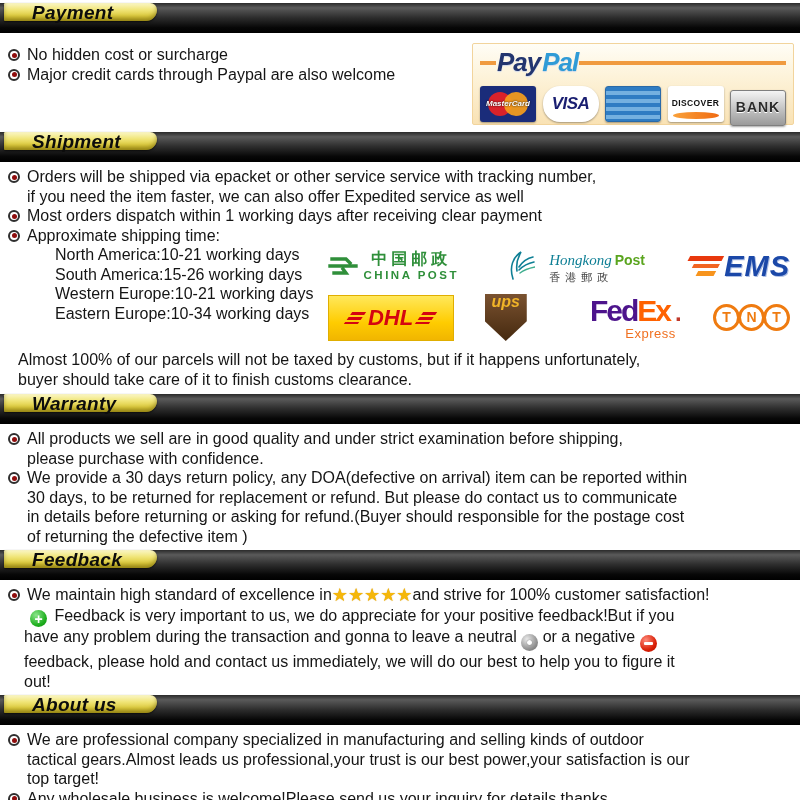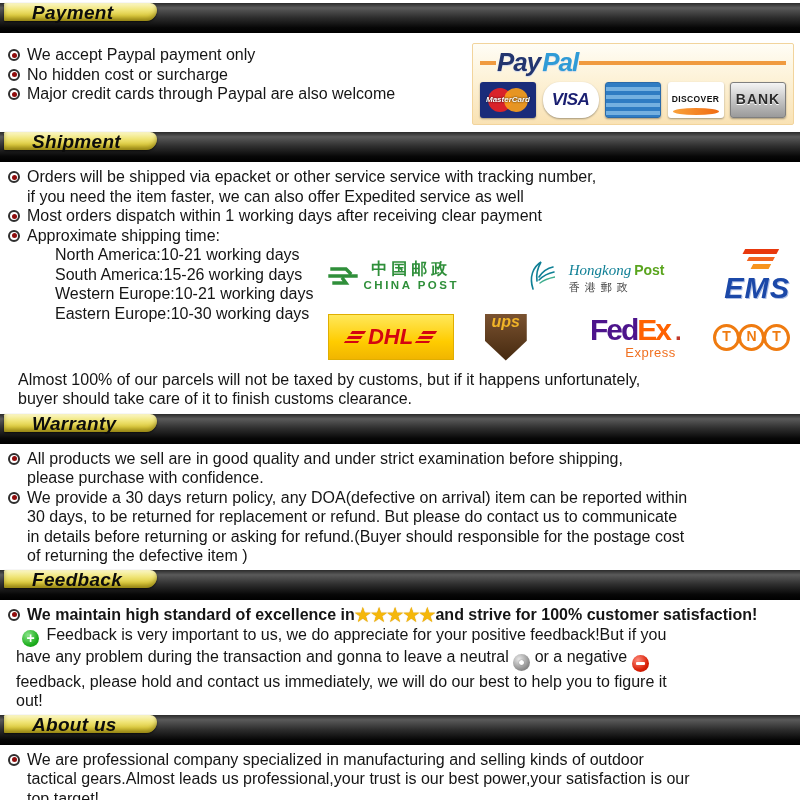--- a/index.html
+++ b/index.html
@@ -29,21 +29,21 @@
   li.bitem{ display:flex; gap:7px; align-items:flex-start; }
   .bullet{
     flex:none; width:12px; height:12px; margin-top:4px;
     border:2px solid #2e2e2e; border-radius:50%; background:#fff; position:relative;
   }
   .bullet::after{
     content:""; position:absolute; left:1.5px; top:1.5px; width:5px; height:5px;
     border-radius:50%; background:#8f0d0d;
   }
   .txt{ white-space:pre-line; }
-  .txt-flow{ white-space:pre-line;font-weight:bold; }
+  .txt-flow{ white-space:pre-line; }
   
   .payment-body{ display:flex; padding:9px 4px 4px 8px; }
   .payment-body ul{ flex:1; padding-top:3px; }
   .pp-box{
     flex:none; width:322px; height:82px; margin:1px 2px 0 0; padding:2px 7px 6px;
     background:linear-gradient(180deg,#fffdf6 0%,#fdf3da 40%,#f9e2b4 100%);
     border:1px solid #f2d49c; border-radius:2px;
   }
   .pp-top{ display:flex; align-items:center; height:33px; }
   .pp-line{ height:4px; background:#f09b40; flex:1; }
@@ -56,42 +56,42 @@
   .card-mc{ background:#1a2c7a; position:relative; overflow:hidden; }
   .card-mc::before{ content:""; position:absolute; left:8px; top:6px; width:24px; height:24px; border-radius:50%; background:#d9222a; }
   .card-mc::after{ content:""; position:absolute; right:8px; top:6px; width:24px; height:24px; border-radius:50%; background:#f79e1b; opacity:.92; }
   .mc-label{ position:relative; z-index:1; color:#fff; font-size:8px; font-style:italic; font-weight:bold; text-shadow:0 0 2px #000; }
   .card-visa{ background:#fff;border-radius:17px; }
   .visa-label{ color:#1a1f71; font-weight:800; font-style:italic; font-size:17px; letter-spacing:-.5px; }
   .card-amex{ background:repeating-linear-gradient(180deg,#2f7cc3 0 4px,#74b0e0 4px 8px); border:1px solid #2a6aa8; }
   .card-disc{ background:#fff; position:relative; overflow:hidden; }
   .disc-label{ color:#111; font-weight:800; font-size:8.5px; letter-spacing:.4px; position:relative; z-index:1; }
   .card-disc::after{ content:""; position:absolute; bottom:3px; left:5px; right:5px; height:7px; border-radius:50%; background:linear-gradient(90deg,#f9a13a,#f06b12); }
-  .card-bank{ background:linear-gradient(180deg,#f4f4f4,#bdbdbd 60%,#9a9a9a); border:1px solid #7f7f7f; }
+  .card-bank{ background:linear-gradient(180deg,#f4f4f4,#bdbdbd 60%,#9a9a9a); border:1px solid #7f7f7f;margin-top:8px; }
   .bank-label{ font-weight:800; font-size:14px; color:#2b2b2b; letter-spacing:1px; text-shadow:0 1px 0 #fff; }
   
   .ship-body{ padding:5px 4px 2px 8px; }
   .ship-mid{ display:flex; align-items:flex-start; }
   .times{ margin-left:47px; flex:none; }
   .time-line{ white-space:pre; }
   .logo-grid{ flex:1; display:flex; flex-direction:column; gap:11px; padding:4px 6px 0 14px; }
   .logo-row{ display:flex; align-items:center; justify-content:space-between; }
   .note{ margin:9px 0 0 10px; white-space:pre-line; }
   
   .cp{ display:flex; align-items:center; gap:6px; }
   .cp-text{ display:flex; flex-direction:column; line-height:1; }
   .cp-cn{ font-size:16px; font-weight:bold; color:#2f8f3a; letter-spacing:4px;text-align:center; }
   .cp-en{ font-size:11.5px; font-weight:bold; color:#2f8f3a; letter-spacing:2.5px; margin-top:3px; }
   .hk{ display:flex; align-items:flex-end; gap:14px; }
   .hk-text{ display:flex; flex-direction:column; line-height:1; }
   .hk-name{ display:flex; align-items:baseline; gap:3px; }
   .hk-n1{ font-family:"Liberation Serif", serif; font-style:italic; font-size:15px; color:#0e7f95; }
   .hk-n2{ font-size:14px; font-weight:bold; color:#5aa51e; }
   .hk-cn{ font-size:11px; color:#444; letter-spacing:5px; margin-top:4px; }
-  .ems{ display:flex; align-items:center; gap:5px;flex-direction:column; }
+  .ems{ display:flex; align-items:center; gap:5px; }
   .ems-flag{ display:flex; flex-direction:column; gap:3px; align-items:flex-end; transform:skewX(-28deg); }
   .ems-flag i{ display:block; height:4.5px; }
   .ems-flag i:nth-child(1){ width:34px; background:#e8380d; }
   .ems-flag i:nth-child(2){ width:26px; background:#f26522; }
   .ems-flag i:nth-child(3){ width:18px; background:#f7941d; }
   .ems-text{ font-size:29px; font-weight:900; font-style:italic; color:#1b48a8; letter-spacing:1px; line-height:1; text-shadow:1px 1px 0 #aebfe4; }
   .dhl{ width:126px; height:46px; background:linear-gradient(180deg,#ffe95e,#ffcc00 60%,#f0b400); display:flex; align-items:center; justify-content:center; gap:6px; box-shadow:inset 0 0 0 1px #e0ae00; }
   .dhl-bars{ width:14px; height:12px; background:repeating-linear-gradient(180deg,#d40511 0 3px,transparent 3px 5px); transform:skewX(-35deg); }
   .dhl-text{ font-size:22px; font-weight:900; font-style:italic; color:#d40511; line-height:1; }
   .ups{ width:42px; height:47px; clip-path:polygon(0 0,100% 0,100% 58%,50% 100%,0 58%); background:linear-gradient(180deg,#7a5230,#45290f); display:flex; justify-content:center; align-items:flex-start; padding-top:0; }
@@ -102,43 +102,39 @@
   .fx-ex{ color:#ff6200; font-weight:800; font-size:30px; letter-spacing:-2px; }
   .fx-dot{ color:#c0392b; font-weight:800; font-size:24px; margin-left:5px; }
   .fx-express{ color:#f07020; font-size:13px; letter-spacing:.5px; margin:1px 6px 0 0; line-height:1; }
   .tnt{ display:flex; }
   .tnt-c{ width:27px; height:27px; border-radius:50%; border:3.5px solid #ef7b10; background:#fff; color:#ef7b10; font-weight:900; font-size:14px; display:flex; align-items:center; justify-content:center; margin-left:-2px; }
   .tnt-c:first-child{ margin-left:0; }
   
   .plain-body{ padding:5px 4px 1px 8px; }
   .fb-body{ padding:5px 4px 1px 8px; }
   .stars{ color:#f5b70a; font-size:18px; letter-spacing:0; text-shadow:0 0 1px #c98a00; vertical-align:-1px; }
-  .fb-para{ margin:0 0 0 8px; white-space:pre-line; }
+  .fb-para{ margin:0 0 0 16px; white-space:pre-line; }
   .fb-icon{ display:inline-flex; align-items:center; justify-content:center; width:17px; height:17px; border-radius:50%; vertical-align:-3px; color:#fff; font-weight:bold; }
   .pos-icon{ background:radial-gradient(circle at 35% 30%, #8ae58a, #1faf1f 62%, #0c870c); font-size:14px; line-height:1; margin:0 3px 0 6px; }
   .neu-icon{ background:radial-gradient(circle at 35% 30%, #e8e8e8, #8a8a8a 68%, #6f6f6f); position:relative; }
   .neu-icon::after{ content:""; width:5px; height:5px; border-radius:50%; background:#fff; box-shadow:0 0 1px #555; }
   .neg-icon{ background:radial-gradient(circle at 35% 30%, #ff8a7a, #d81e05 62%, #b01000); position:relative; }
   .neg-icon::after{ content:""; width:9px; height:3px; border-radius:1px; background:#fff; }
 </style>
 </head>
 <body>
 
 <div>
   <div class="section-header">
     <div class="header-tab">
       <span class="header-title">Payment</span>
     </div>
   </div>
   <div class="payment-body">
     <ul class="blist">
-      <li class="bitem">
-        <span class="bullet"></span>
-        <span class="txt">We accept Paypal payment only</span>
-      </li>
       <li class="bitem">
         <span class="bullet"></span>
         <span class="txt">No hidden cost or surcharge</span>
       </li>
       <li class="bitem">
         <span class="bullet"></span>
         <span class="txt">Major credit cards through Paypal are also welcome</span>
       </li>
     </ul>
     <div class="pp-box">
@@ -187,21 +183,21 @@
       <li class="bitem">
         <span class="bullet"></span>
         <span class="txt">Approximate shipping time:</span>
       </li>
     </ul>
     <div class="ship-mid">
       <div class="times">
         <div class="time-line">North America:10-21 working days</div>
         <div class="time-line">South America:15-26 working days</div>
         <div class="time-line">Western Europe:10-21 working days</div>
-        <div class="time-line">Eastern Europe:10-30 working days</div>
+        <div class="time-line">Eastern Europe:10-34 working days</div>
       </div>
       <div class="logo-grid">
         <div class="logo-row">
           <div class="cp">
             <svg width="30" height="30" viewBox="0 0 30 30">
               <path d="M4 8 h14 l4 4 M2 15 h26 M6 22 h12 l-3 -4" stroke="#2f8f3a" stroke-width="3.4" fill="none" stroke-linecap="square"></path>
             </svg>
             <div class="cp-text">
               <span class="cp-cn">中国邮政</span>
               <span class="cp-en">CHINA POST</span>

